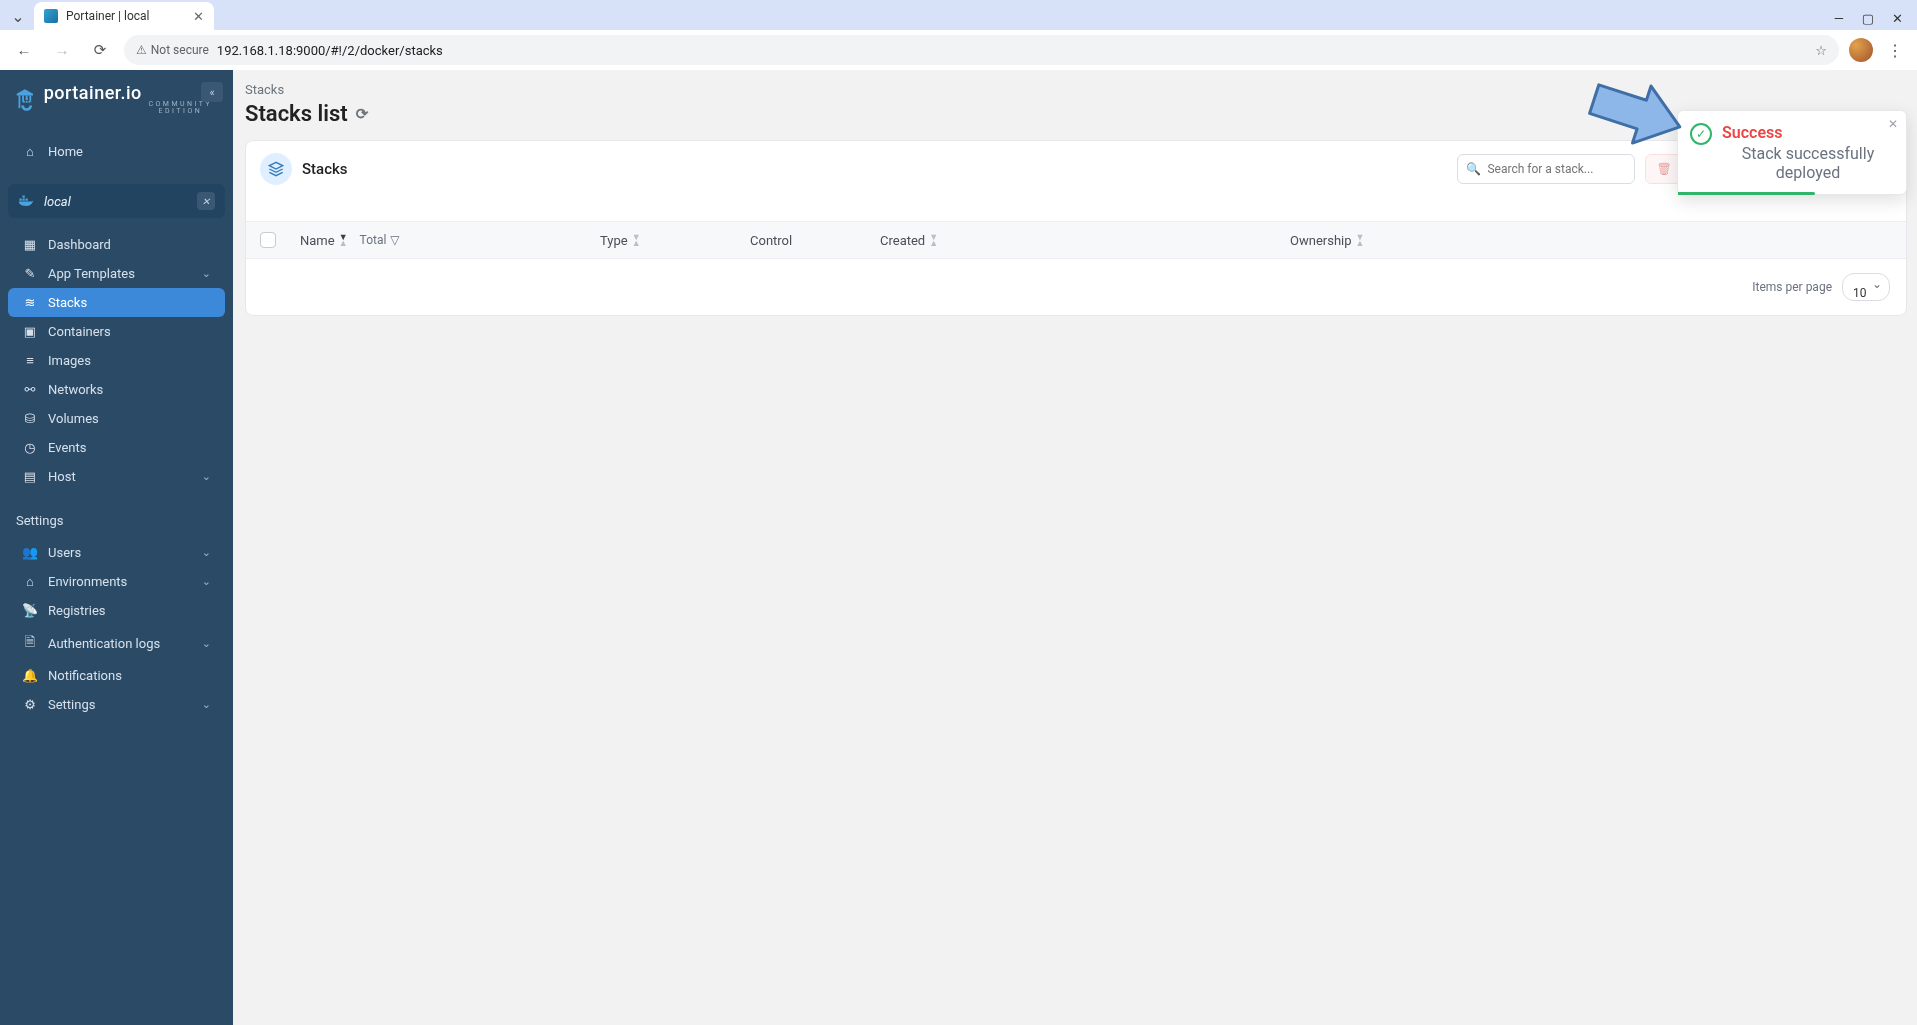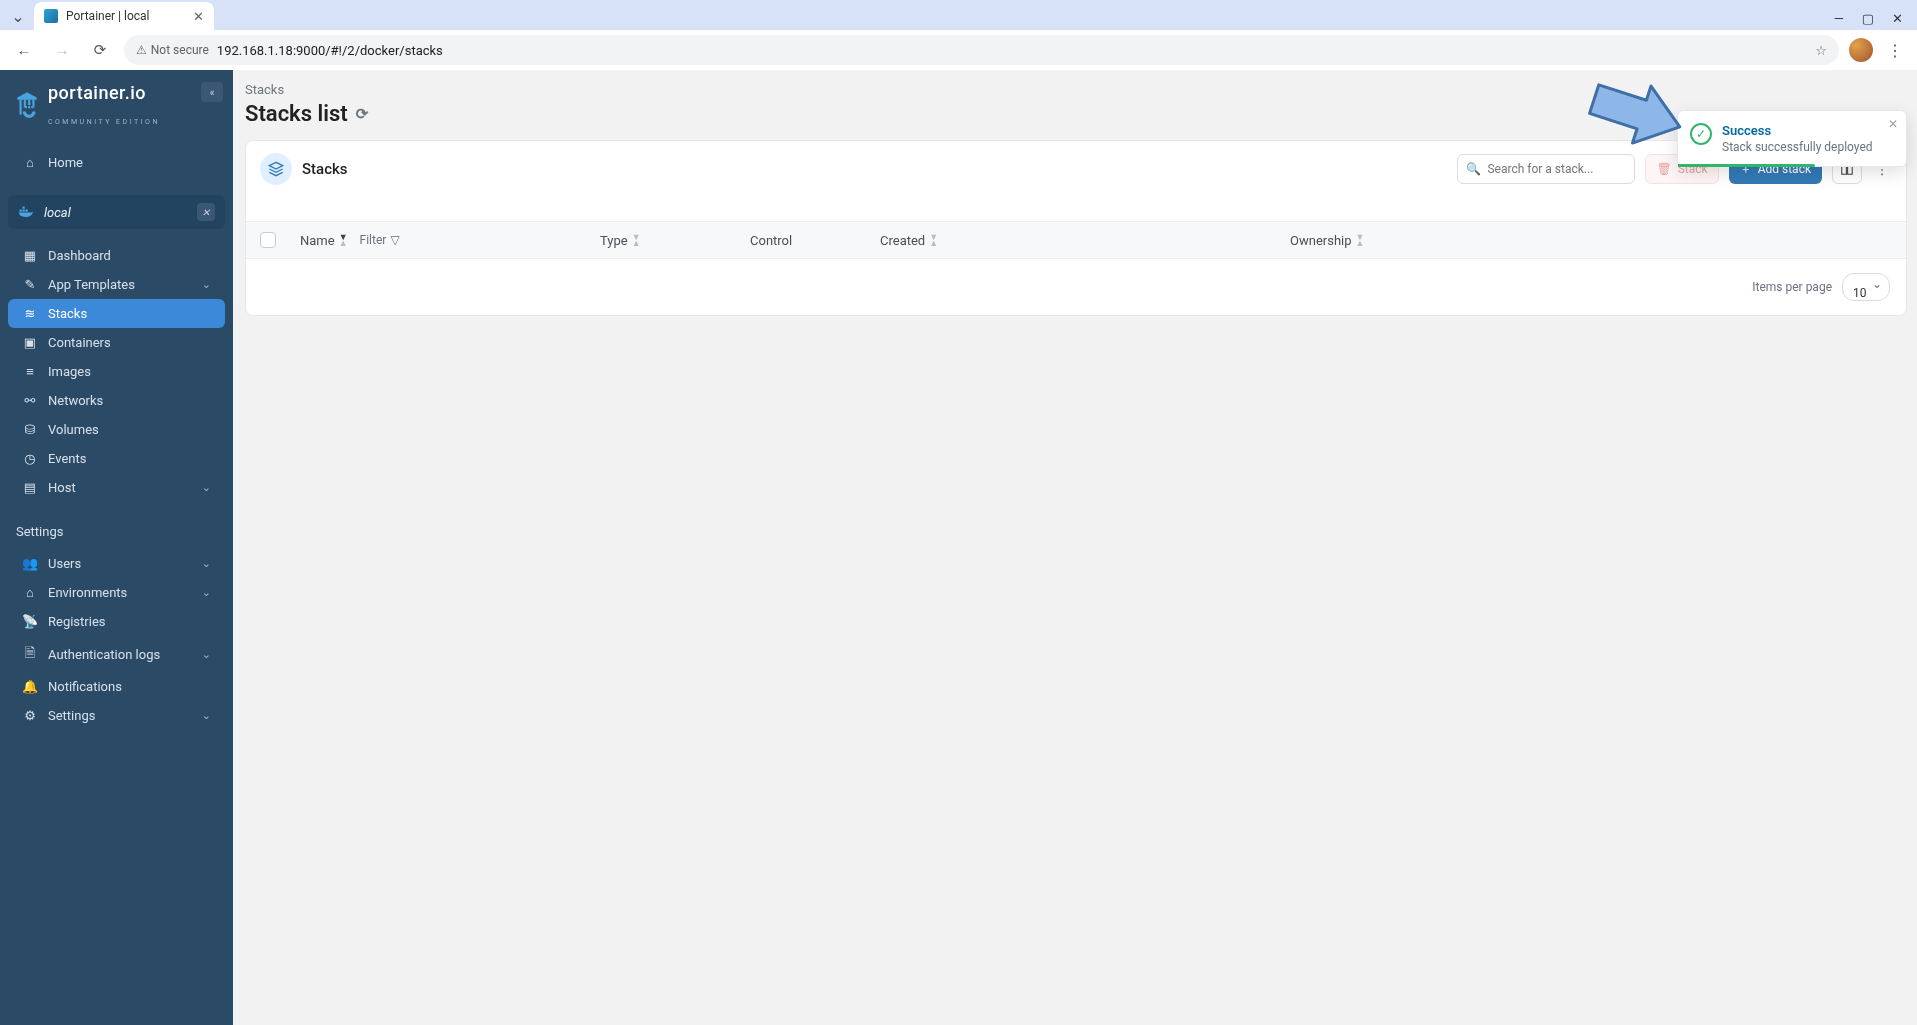--- a/index.html
+++ b/index.html
@@ -26,21 +26,21 @@
 .kebab { width:24px; display:flex; align-items:center; justify-content:center; color:#555; cursor:pointer; font-size:16px; }
 
 
 .app { flex:1; display:flex; min-height:0; position:relative; }
 
 
 .sidebar { width:233px; background:#2b4a66; color:#d6e0ea; display:flex; flex-direction:column; font-size:13px; }
 .brand { display:flex; align-items:center; gap:8px; padding:14px 14px 18px; position:relative; }
 .brand-logo { width:26px; height:30px; position:relative; }
 .brand-logo svg { width:100%; height:100%; }
-.brand-text { display:flex; flex-direction:column; line-height:1; }
+.brand-text { display:flex; line-height:1;text-align:center; }
 .brand-text .name { color:#fff; font-size:18px; font-weight:500; letter-spacing:0.5px; }
 .brand-text .edition { color:#9fb4c6; font-size:7px; letter-spacing:2.5px; margin-top:17px; }
 .collapse-btn { position:absolute; right:10px; top:12px; width:22px; height:20px; background:#3a5773; border-radius:4px; display:flex; align-items:center; justify-content:center; color:#c5d3e0; font-size:11px; cursor:pointer; }
 
 .side-section { padding:4px 0; }
 .side-item { display:flex; align-items:center; gap:10px; padding:7px 14px; cursor:pointer; color:#d6e0ea; border-radius:6px; margin:0 8px; position:relative; }
 .side-item.active { background:#3b89d8; color:#fff; }
 .side-item .icon { width:16px; display:flex; justify-content:center; color:inherit; font-size:13px; }
 .side-item .chev { margin-left:auto; color:#9fb4c6; font-size:11px; }
 .env-chip { margin:14px 8px 8px; background:#234460; border-radius:6px; padding:8px 10px; display:flex; align-items:center; gap:8px; color:#e8f0f7; cursor:pointer;font-style:italic; }
@@ -78,22 +78,22 @@
 .ownership { display:flex; align-items:center; gap:6px; }
 
 .panel-footer { display:flex; align-items:center; justify-content:flex-end; gap:10px; padding:14px 16px; font-size:12px; color:#6b7280; }
 .select { height:28px; border:1px solid #d9dde2; border-radius:12px; padding:12px 22px 0 10px; font-size:12px; color:#333; background:#fff; appearance:none; position:relative; }
 .select-wrap { position:relative; }
 .select-wrap::after { content:"⌄"; position:absolute; right:8px; top:4px; color:#6b7280; font-size:12px; pointer-events:none; }
 
 
 .toast { position:absolute; top:40px; right:10px; width:230px; background:#fff; border:1px solid #e5e7eb; border-radius:6px; box-shadow:0 6px 18px rgba(0,0,0,.12); display:flex; padding:12px; gap:10px; }
 .toast .ok { width:22px; height:22px; border:2px solid #30b56b; border-radius:50%; display:flex; align-items:center; justify-content:center; color:#30b56b; font-size:12px; flex:0 0 22px; }
-.toast .ttl { font-size:13px; color:#0369a1; font-weight:600; }
-.toast .msg { font-size:12px; color:#6b7280; margin-top:2px;text-align:center; }
+.toast .ttl { font-size:16px; color:#ef4444; font-weight:600; }
+.toast .msg { font-size:16px; color:#6b7280; margin-top:2px;text-align:center; }
 .toast .x { position:absolute; right:8px; top:6px; color:#9aa1aa; cursor:pointer; font-size:12px; }
 .toast-bar { position:absolute; left:0; bottom:-1px; height:3px; width:60%; background:#30b56b; border-radius:0 2px 2px 0; }
 
 .big-arrow { position:absolute; top:8px; right:230px; width:100px; height:70px; pointer-events:none; }
 </style>
 </head>
 <body>
 
 <div class="browser-frame">
 
@@ -291,21 +291,21 @@
           <div>
               <div class="checkbox"></div>
             </div>
           <div class="th">
             <span>Name</span>
             <span class="sort-arrows">
                 <span class="down-active">▼</span>
                 <span>▲</span>
               </span>
             <span class="filter-chip">
-              <span>Filter</span>
+              <span>Total</span>
               <span>▽</span>
             </span>
           </div>
           <div class="th">
             <span>Type</span>
             <span class="sort-arrows">
                 <span>▼</span>
                 <span>▲</span>
               </span>
           </div>

